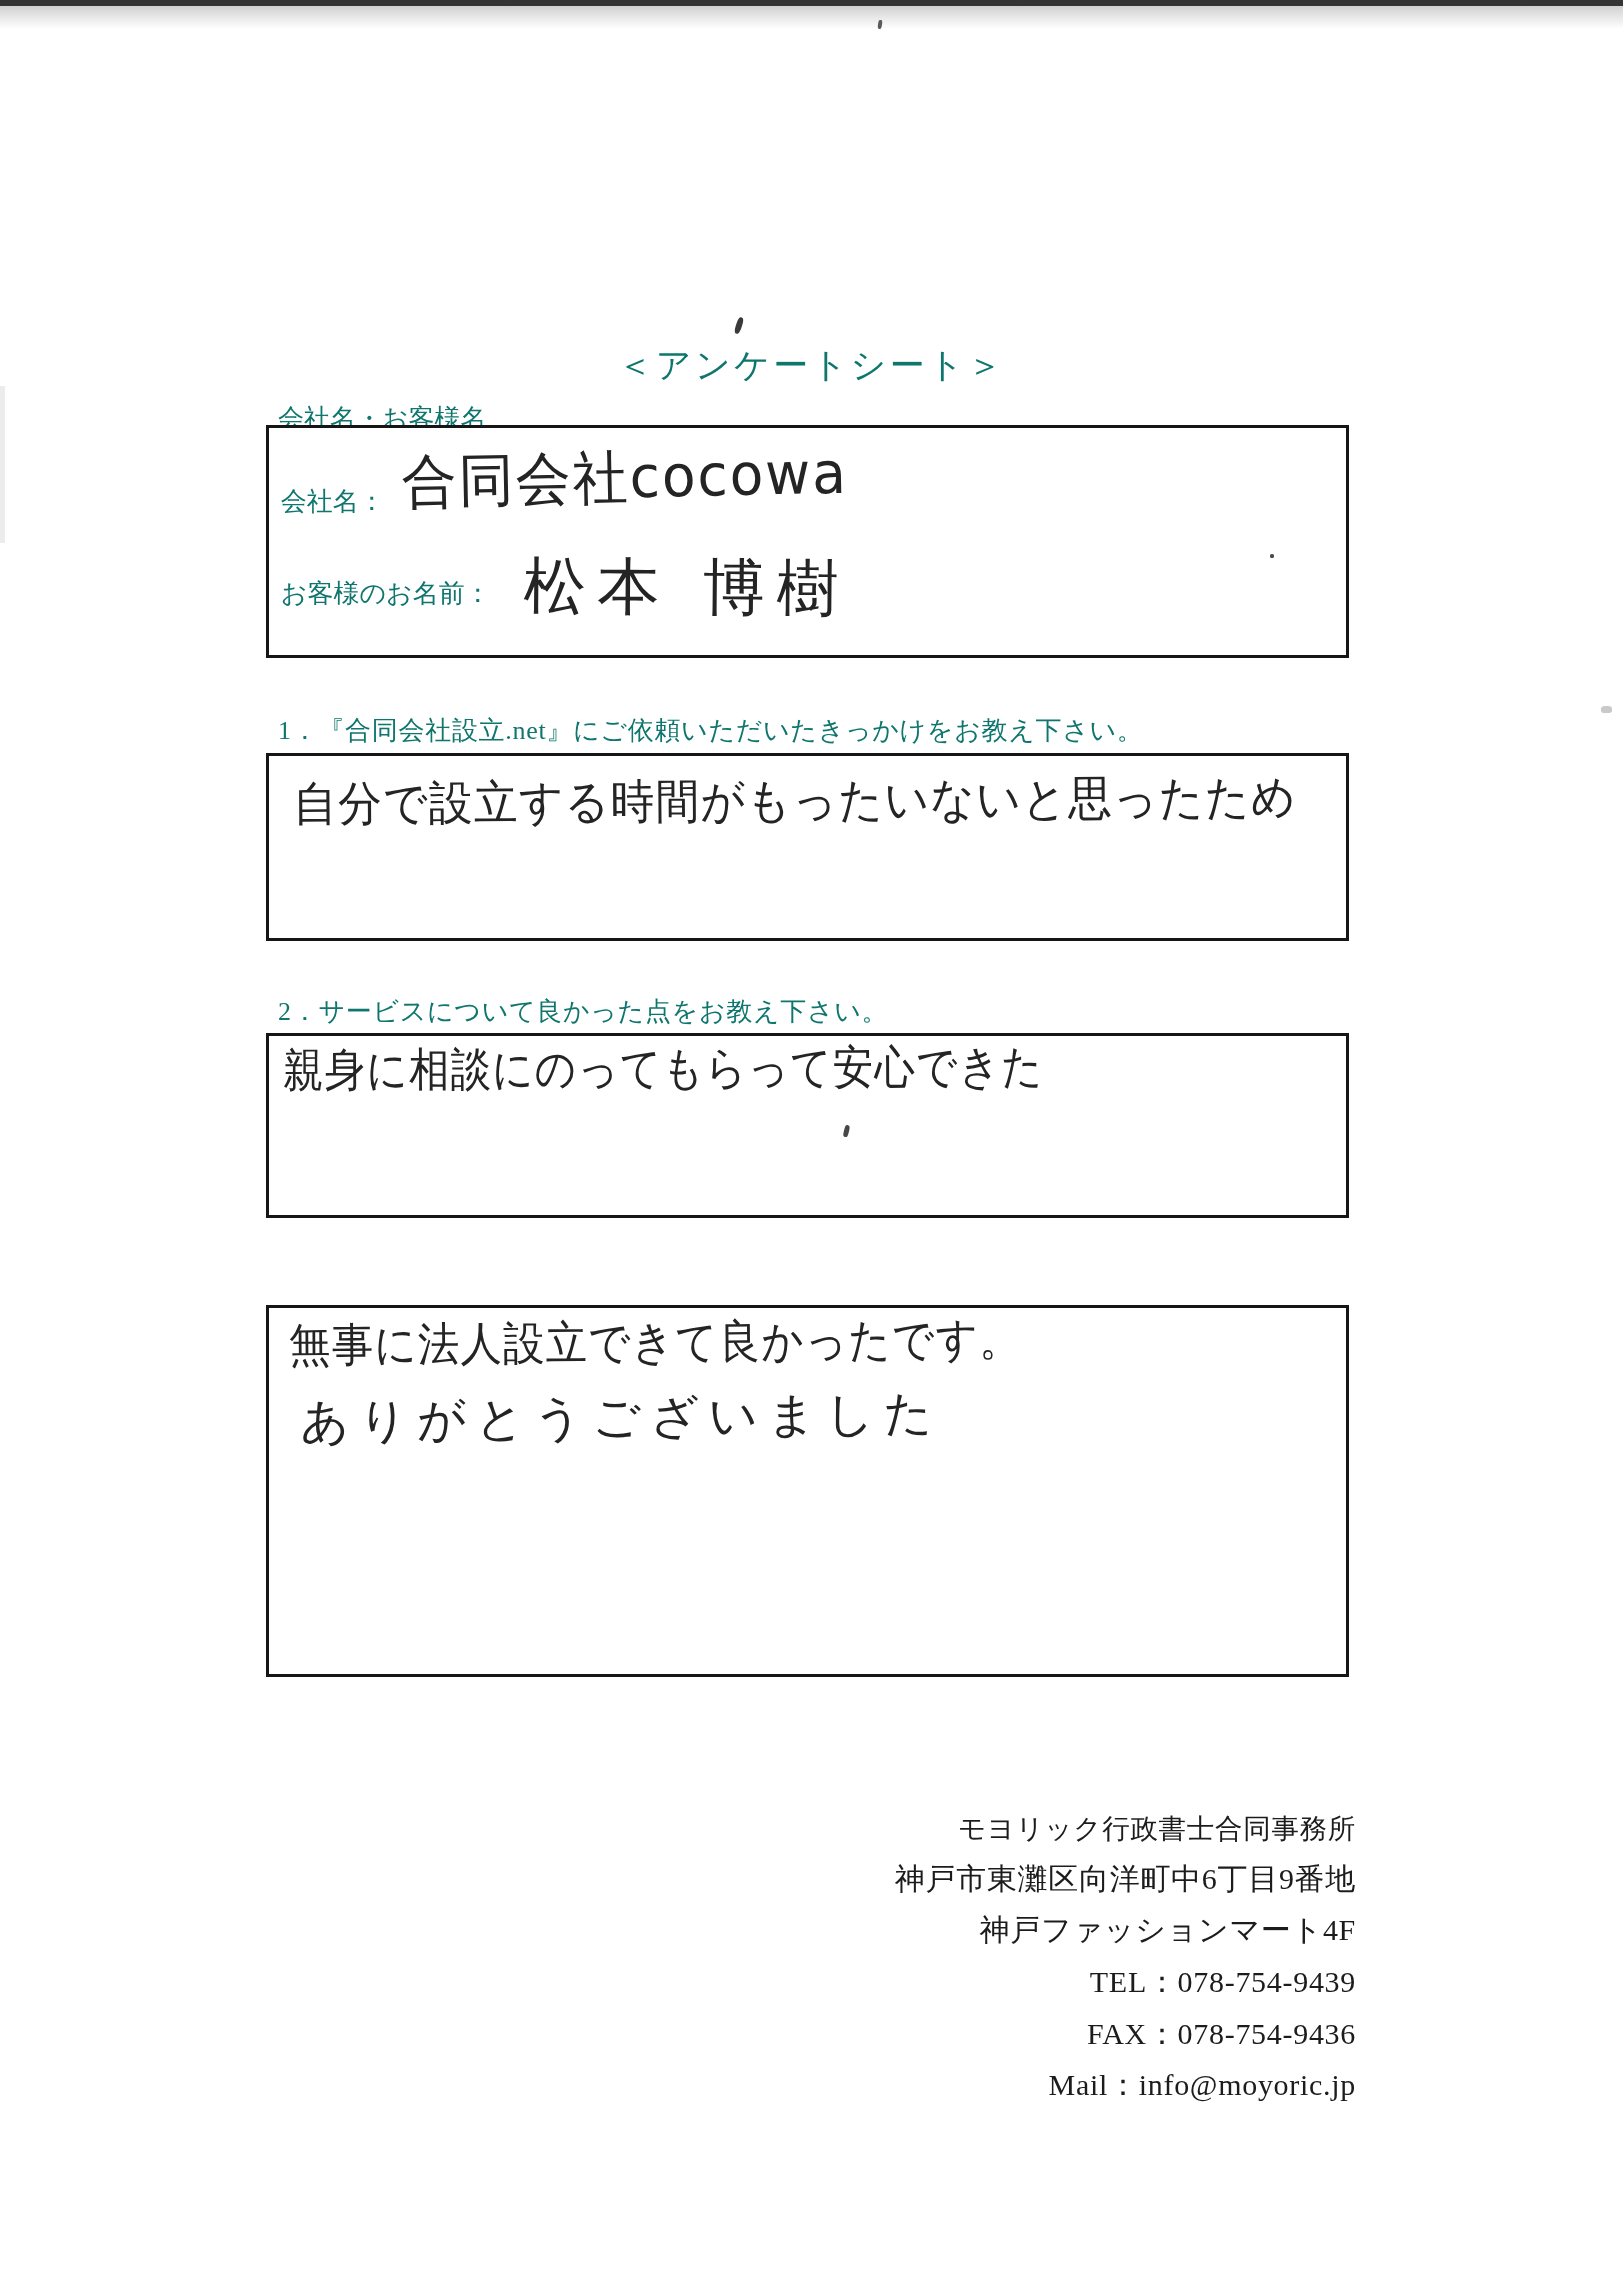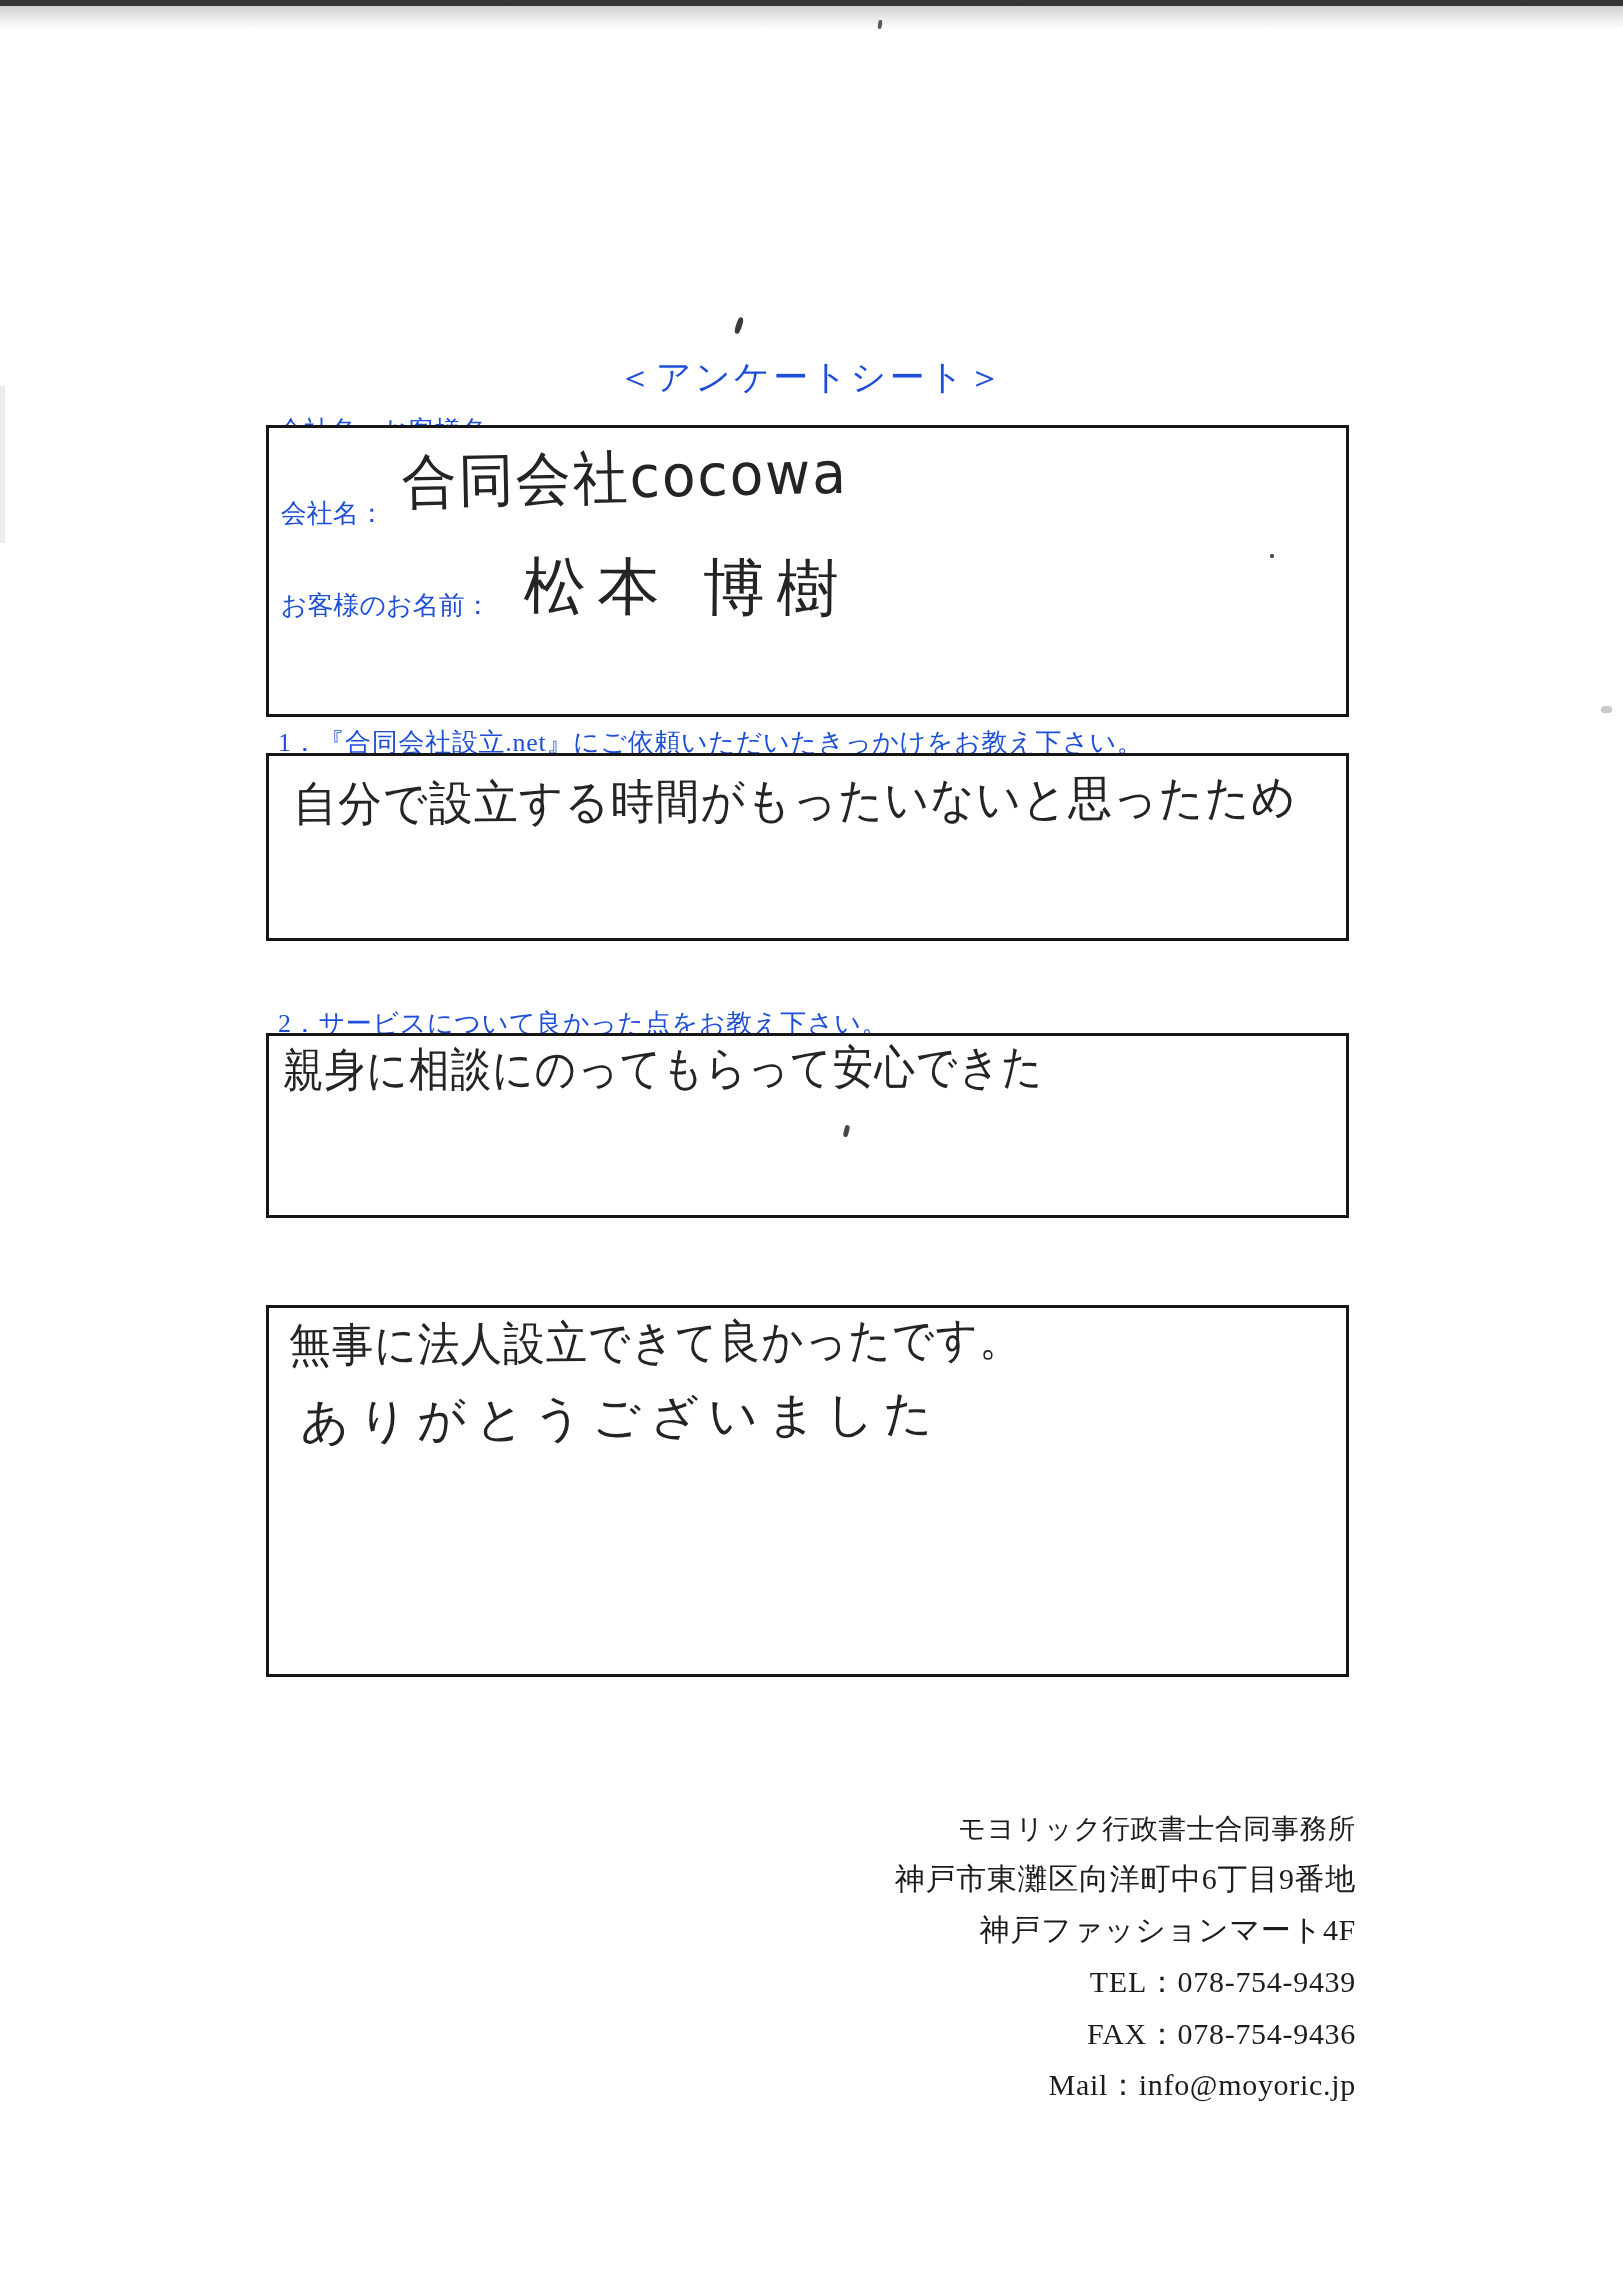--- a/index.html
+++ b/index.html
@@ -10,27 +10,27 @@
     overflow:hidden;
     font-family:"Liberation Serif","DejaVu Serif",serif;
     color:#1c1c1c;
   }
   
   .scan-band{position:absolute;top:0;left:0;width:100%;height:5.9px;background:#353535;}
   .scan-band-fade{position:absolute;top:5.9px;left:0;width:100%;height:23.6px;
     background:linear-gradient(#8d8d8d66,#ffffff00);}
   .edge-smudge{position:absolute;left:0;top:386px;width:4.6px;height:157px;background:#ececec;}
 
-  .print{position:absolute;white-space:nowrap;color:#1d4ed8;margin-top:12px;}
+  .print{position:absolute;white-space:nowrap;color:#0f766e;}
   .title{left:0;top:342px;width:100%;text-align:center;font-size:35px;letter-spacing:3.3px;}
   .label{font-size:26px;}
   .qlabel{font-size:26px;letter-spacing:0.7px;}
 
   .box{position:absolute;left:266px;width:1083px;border:3.3px solid #161616;background:#ffffff;box-sizing:border-box;}
-  .box1{top:425px;height:292px;}
+  .box1{top:425px;height:233px;}
   .box2{top:753px;height:188px;}
   .box3{top:1033px;height:185px;}
   .box4{top:1305px;height:372px;}
 
   .hand{
     position:absolute;white-space:nowrap;
     font-family:"DejaVu Sans",sans-serif;color:#242424;
     transform-origin:left top;line-height:1;
   }
   .hand-company{left:401px;top:453px;font-size:58px;letter-spacing:2px;transform:rotate(-1.2deg) scaleX(.95);}

